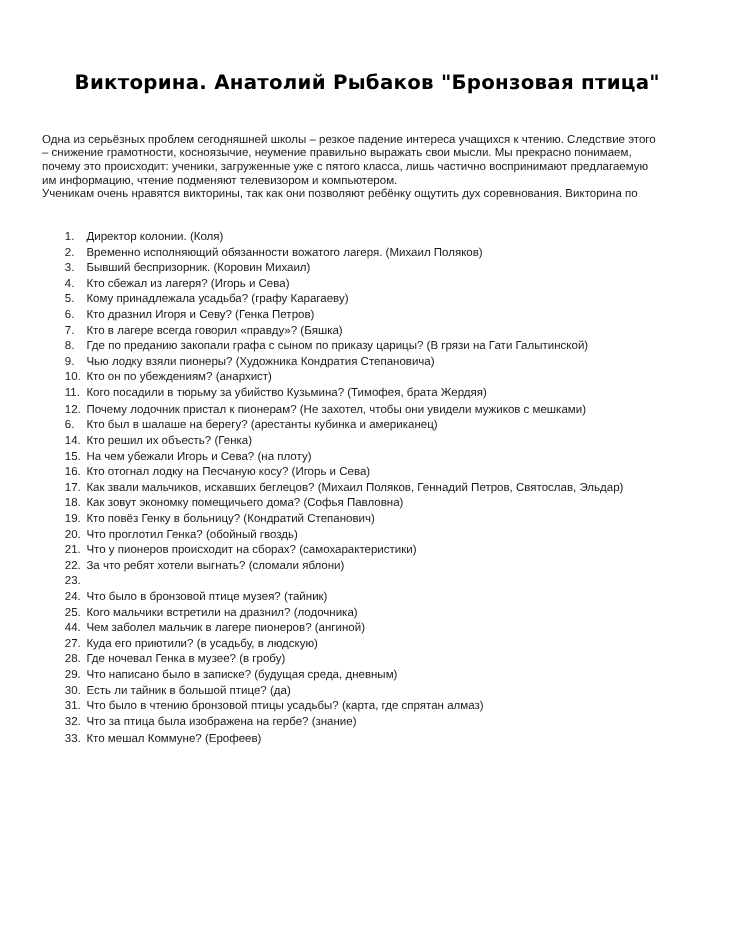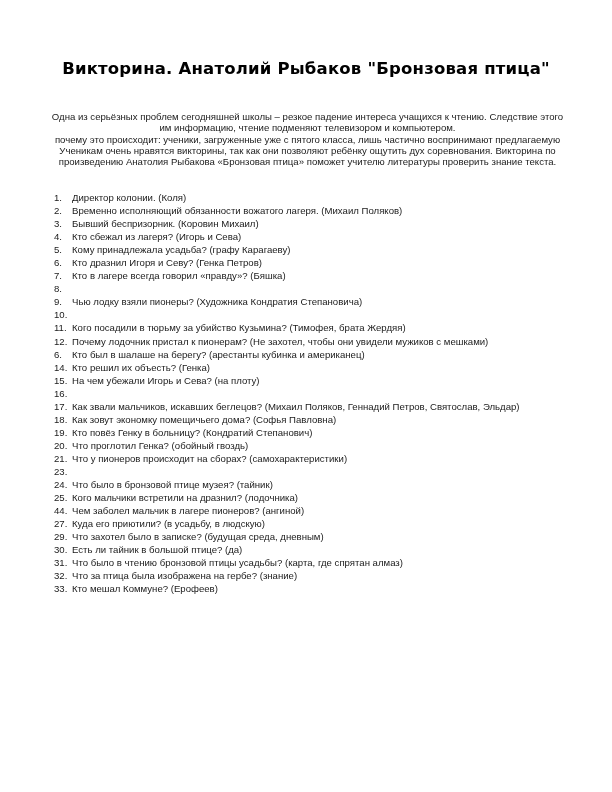--- a/index.html
+++ b/index.html
@@ -1,34 +1,34 @@
 <!DOCTYPE html>
 <html><head>
   <meta charset="utf-8">
   <style>
     html, body { margin: 0; padding: 0; background: #ffffff; }
     body { width: 612px; height: 792px; position: relative; overflow: hidden; font-family: "Liberation Sans", sans-serif; color: #111; }
     .title { position: absolute; top: 48px; left: 0; width: 612px; text-align: center; font-family: "DejaVu Sans", sans-serif; font-weight: bold; font-size: 16.5px; letter-spacing: 0.2px; color: #000; }
-    .intro { position: absolute; top: 111px; left: 35px; width: 545px; font-size: 9.6px; line-height: 11.3px; color: #1a1a1a; text-align: center; }
+    .intro { position: absolute; top: 111px; left: 35px; width: 545px; font-size: 9.6px; line-height: 11.3px; color: #1a1a1a; }
     .intro p { margin: 0; }
     .list { position: absolute; top: 191px; left: 54px; width: 520px; margin: 0; padding: 0; list-style: none; font-size: 9.6px; line-height: 13.05px; color: #1a1a1a; }
     .list li { display: flex; white-space: nowrap; }
     .list .num { width: 18px; flex: 0 0 18px; }
   </style>
 </head>
 <body>
 
 <h1 class="title">Викторина. Анатолий Рыбаков "Бронзовая птица"</h1>
 
 <div class="intro">
   <p>Одна из серьёзных проблем сегодняшней школы – резкое падение интереса учащихся к чтению. Следствие этого</p>
+  <p>– снижение грамотности, косноязычие, неумение правильно выражать свои мысли. Мы прекрасно понимаем,</p>
+  <p>почему это происходит: ученики, загруженные уже с пятого класса, лишь частично воспринимают предлагаемую</p>
   <p>им информацию, чтение подменяют телевизором и компьютером.</p>
-  <p>почему это происходит: ученики, загруженные уже с пятого класса, лишь частично воспринимают предлагаемую</p>
   <p>Ученикам очень нравятся викторины, так как они позволяют ребёнку ощутить дух соревнования. Викторина по</p>
-  <p>произведению Анатолия Рыбакова «Бронзовая птица» поможет учителю литературы проверить знание текста.</p>
 </div>
 
 <ol class="list" id="qlist">
     <li>
       <span class="num">1.</span>
       <span>Директор колонии. (Коля)</span>
     </li>
     <li>
       <span class="num">2.</span>
       <span>Временно исполняющий обязанности вожатого лагеря. (Михаил Поляков)</span>
@@ -48,27 +48,29 @@
     <li>
       <span class="num">6.</span>
       <span>Кто дразнил Игоря и Севу? (Генка Петров)</span>
     </li>
     <li>
       <span class="num">7.</span>
       <span>Кто в лагере всегда говорил «правду»? (Бяшка)</span>
     </li>
     <li>
       <span class="num">8.</span>
+      <span>Где по преданию закопали графа с сыном по приказу царицы? (В грязи на Гати Галытинской)</span>
     </li>
     <li>
       <span class="num">9.</span>
       <span>Чью лодку взяли пионеры? (Художника Кондратия Степановича)</span>
     </li>
     <li>
       <span class="num">10.</span>
+      <span>Кто он по убеждениям? (анархист)</span>
     </li>
     <li>
       <span class="num">11.</span>
       <span>Кого посадили в тюрьму за убийство Кузьмина? (Тимофея, брата Жердяя)</span>
     </li>
     <li>
       <span class="num">12.</span>
       <span>Почему лодочник пристал к пионерам? (Не захотел, чтобы они увидели мужиков с мешками)</span>
     </li>
     <li>
@@ -78,20 +80,21 @@
     <li>
       <span class="num">14.</span>
       <span>Кто решил их объесть? (Генка)</span>
     </li>
     <li>
       <span class="num">15.</span>
       <span>На чем убежали Игорь и Сева? (на плоту)</span>
     </li>
     <li>
       <span class="num">16.</span>
+      <span>Кто отогнал лодку на Песчаную косу? (Игорь и Сева)</span>
     </li>
     <li>
       <span class="num">17.</span>
       <span>Как  звали мальчиков, искавших беглецов? (Михаил Поляков, Геннадий Петров, Святослав, Эльдар)</span>
     </li>
     <li>
       <span class="num">18.</span>
       <span>Как зовут экономку помещичьего дома? (Софья Павловна)</span>
     </li>
     <li>
@@ -100,41 +103,49 @@
     </li>
     <li>
       <span class="num">20.</span>
       <span>Что проглотил Генка? (обойный гвоздь)</span>
     </li>
     <li>
       <span class="num">21.</span>
       <span>Что у пионеров происходит на сборах? (самохарактеристики)</span>
     </li>
     <li>
+      <span class="num">22.</span>
+      <span>За что ребят хотели выгнать? (сломали яблони)</span>
+    </li>
+    <li>
       <span class="num">23.</span>
     </li>
     <li>
       <span class="num">24.</span>
       <span>Что было в бронзовой птице музея? (тайник)</span>
     </li>
     <li>
       <span class="num">25.</span>
       <span>Кого мальчики встретили на дразнил? (лодочника)</span>
     </li>
     <li>
       <span class="num">44.</span>
       <span>Чем заболел мальчик в лагере пионеров? (ангиной)</span>
     </li>
     <li>
       <span class="num">27.</span>
       <span>Куда его приютили? (в усадьбу, в людскую)</span>
     </li>
     <li>
+      <span class="num">28.</span>
+      <span>Где ночевал Генка в музее? (в гробу)</span>
+    </li>
+    <li>
       <span class="num">29.</span>
-      <span>Что захотел было в записке? (будущая среда, дневным)</span>
+      <span>Что написано было в записке? (будущая среда, дневным)</span>
     </li>
     <li>
       <span class="num">30.</span>
       <span>Есть ли тайник в большой птице? (да)</span>
     </li>
     <li>
       <span class="num">31.</span>
       <span>Что было в чтению бронзовой птицы усадьбы? (карта, где спрятан алмаз)</span>
     </li>
     <li>

